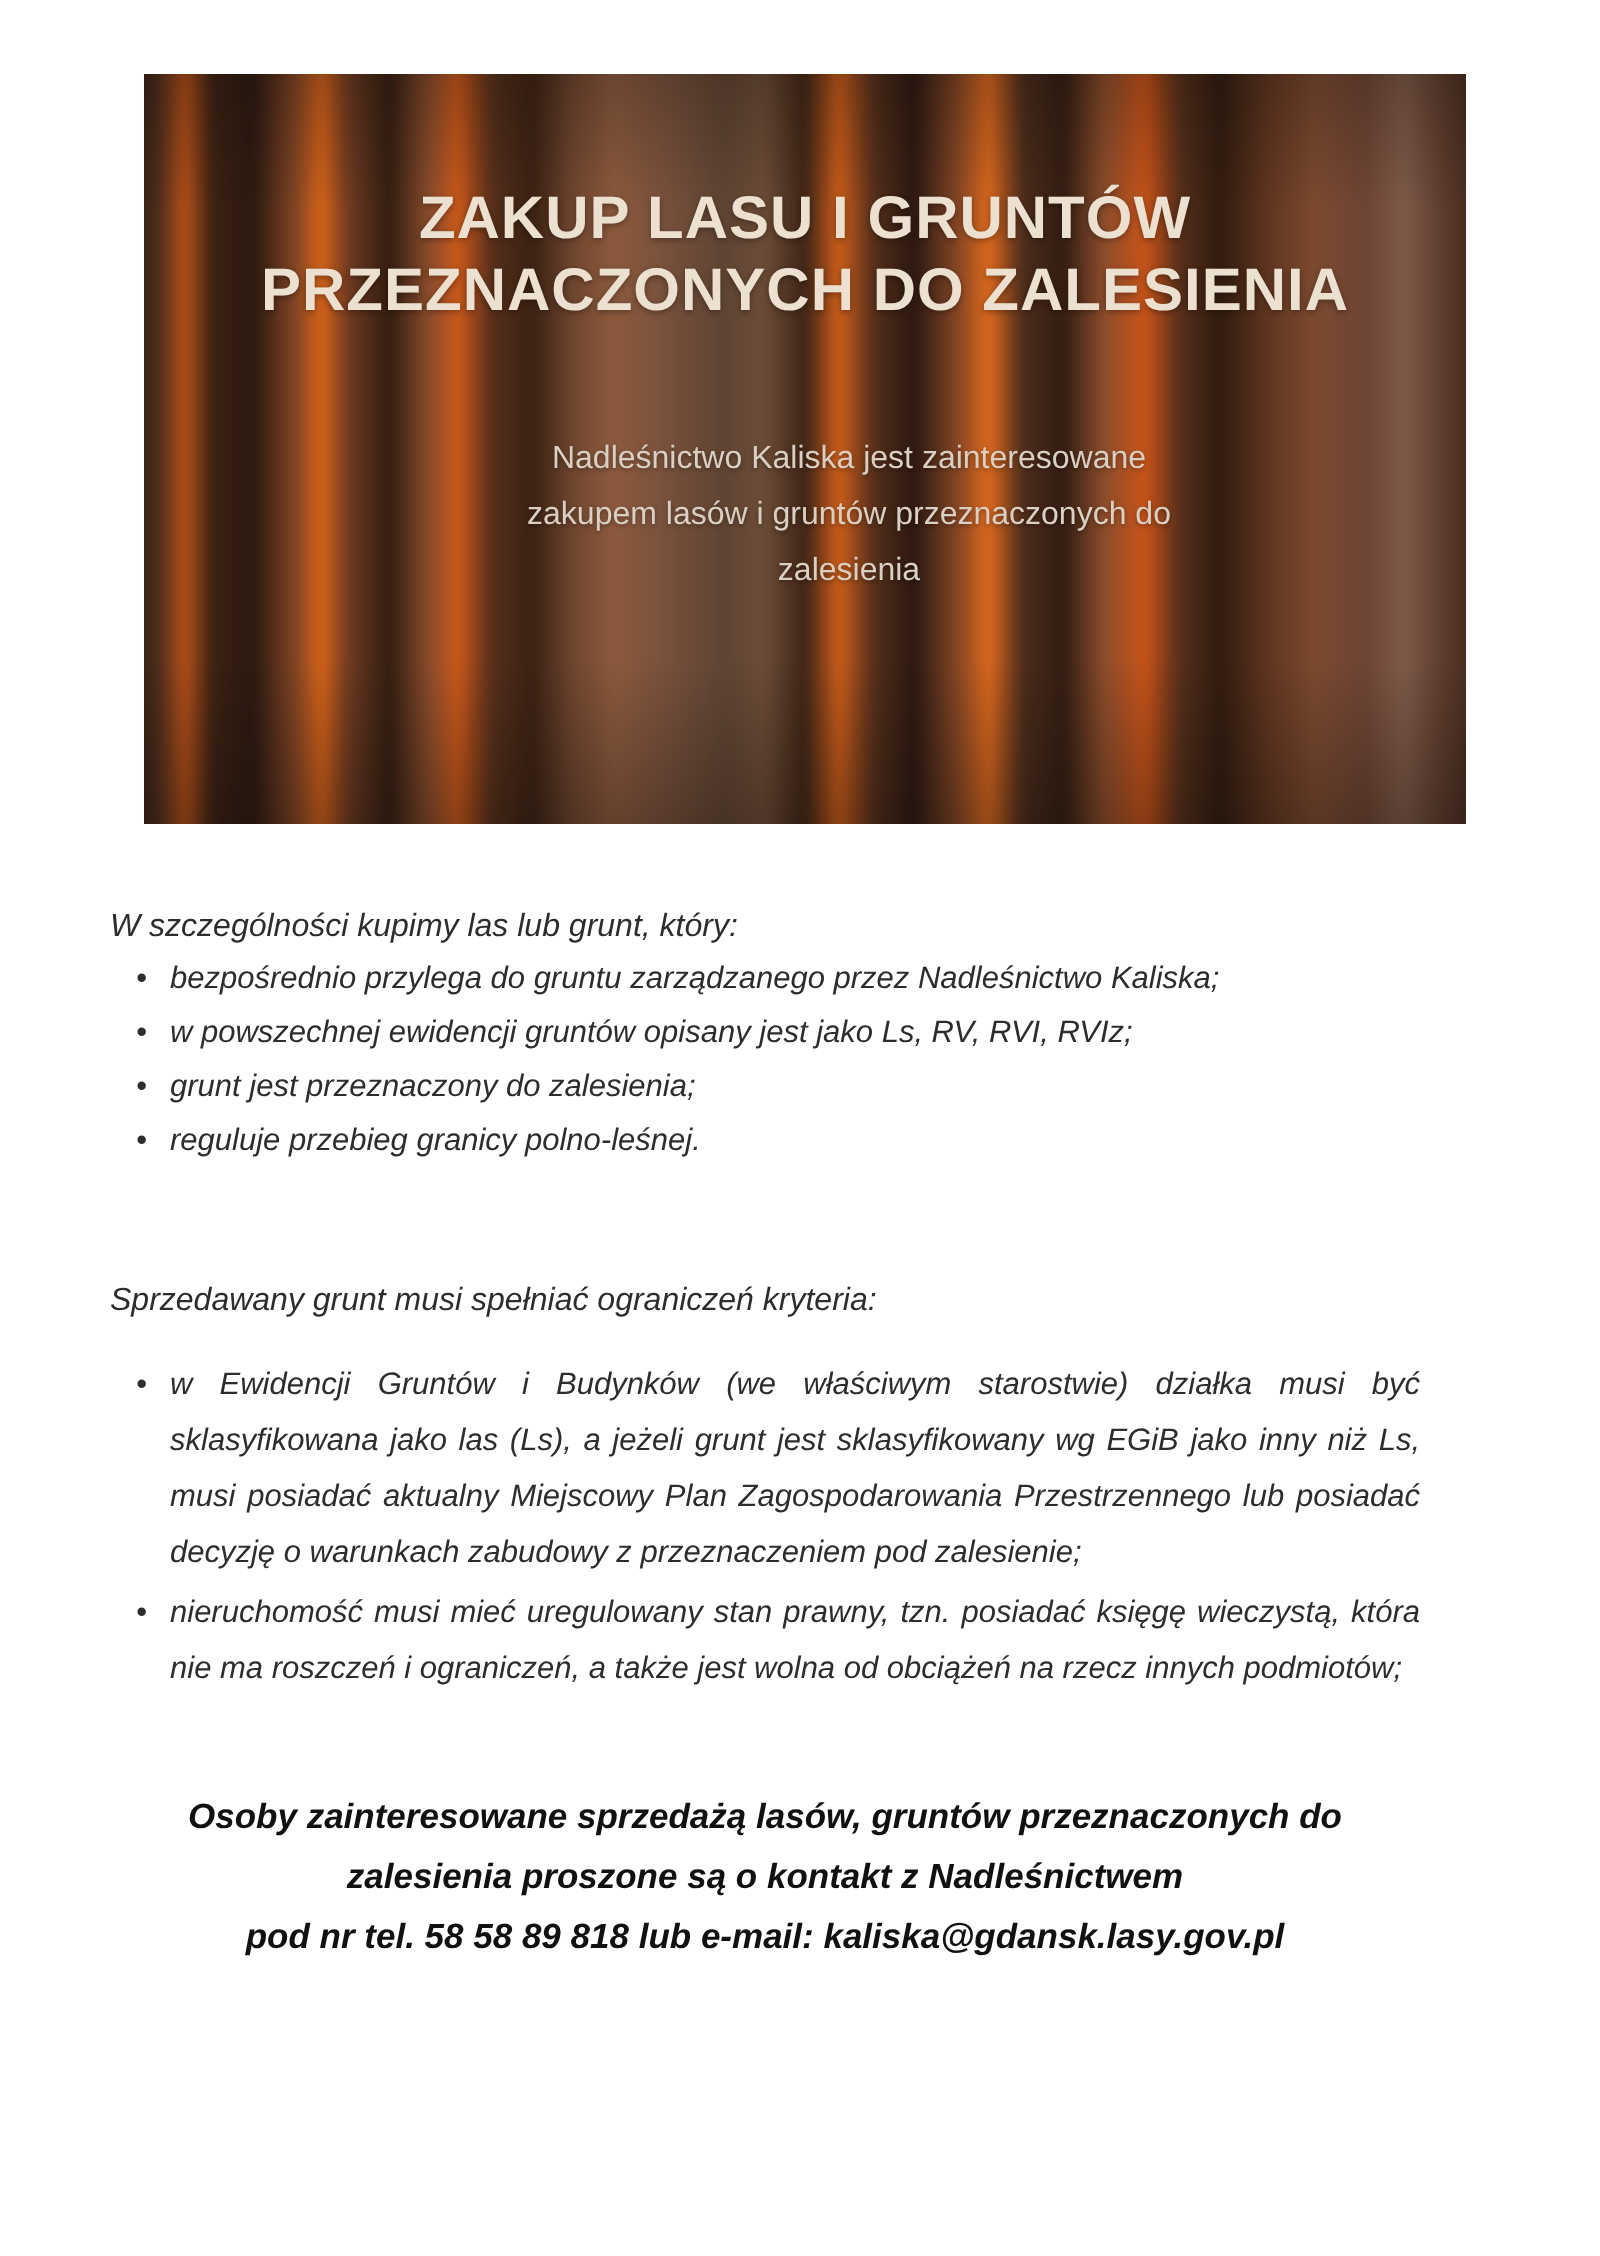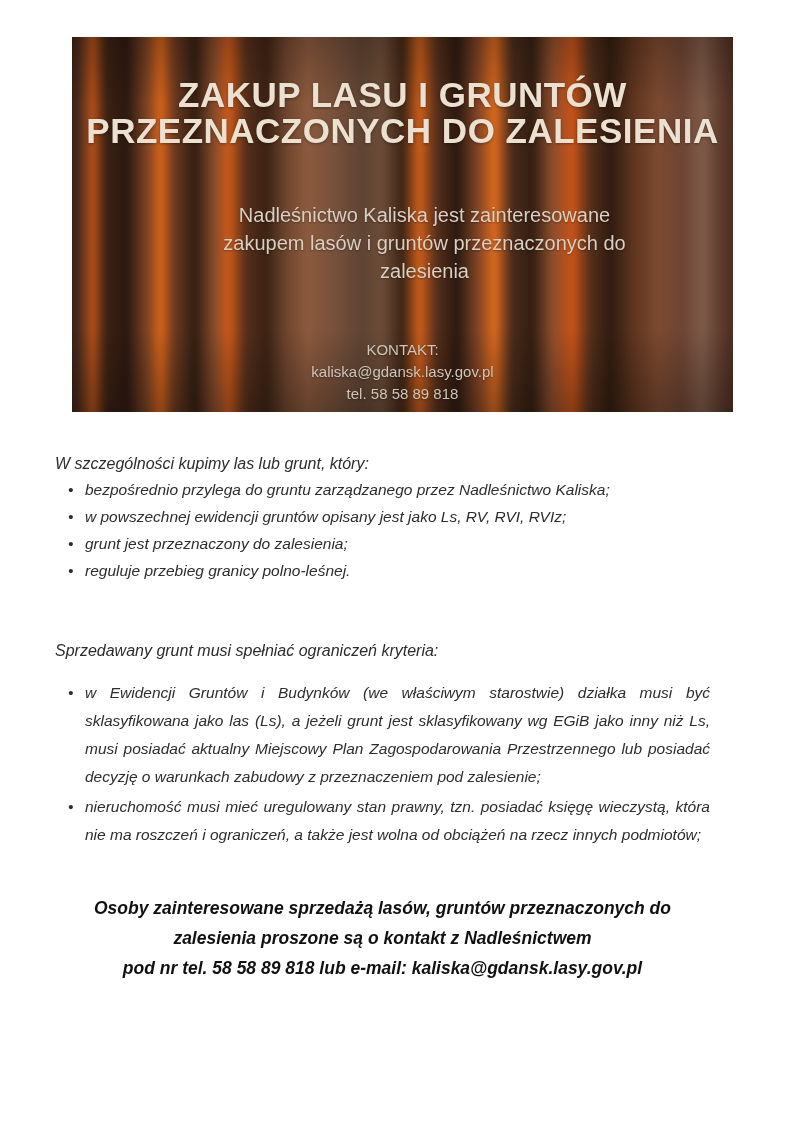--- a/index.html
+++ b/index.html
@@ -49,31 +49,31 @@
   }
   .hero-content {
     position: relative;
     z-index: 2;
     height: 100%;
     box-sizing: border-box;
     padding-top: 40px;
     text-align: center;
   }
   .hero-title {
-    margin: 0;
-    font-size: 35px;
+    margin: 15px;
+    font-size: 30px;
     font-weight: bold;
     line-height: 36px;
     letter-spacing: 0.5px;
     color: #ece1d1;
     text-shadow: 0 1px 3px rgba(0,0,0,0.35);
   }
   .hero-subtitle {
     margin-top: 52px;
-    font-size: 20px;
+    font-size: 16px;
     line-height: 28px;
     color: #d9cfc3;
     text-shadow: 0 1px 2px rgba(0,0,0,0.35);
     padding-left: 44px;
   }
   .hero-contact {
     margin-top: 54px;
     font-size: 15px;
     line-height: 22px;
     color: #cfc5b9;
@@ -139,25 +139,20 @@
     <div class="hero-content">
       <h1 class="hero-title">
         <div>ZAKUP LASU I GRUNTÓW</div>
         <div>PRZEZNACZONYCH DO ZALESIENIA</div>
       </h1>
       <div class="hero-subtitle">
         <div>Nadleśnictwo Kaliska jest zainteresowane</div>
         <div>zakupem lasów i gruntów przeznaczonych do</div>
         <div>zalesienia</div>
       </div>
-      <div class="hero-contact">
-        <div>KONTAKT:</div>
-        <div>kaliska@gdansk.lasy.gov.pl</div>
-        <div>tel. 58 58 89 818</div>
-      </div>
     </div>
   </div>
 
   <div class="content">
 
     <p class="section-heading heading-1">W szczególności kupimy las lub grunt, który:</p>
     <ul class="bullets bullets-1">
       <li>bezpośrednio przylega do gruntu zarządzanego przez Nadleśnictwo Kaliska;</li>
       <li>w powszechnej ewidencji gruntów opisany jest jako Ls, RV, RVI, RVIz;</li>
       <li>grunt jest przeznaczony do zalesienia;</li>

